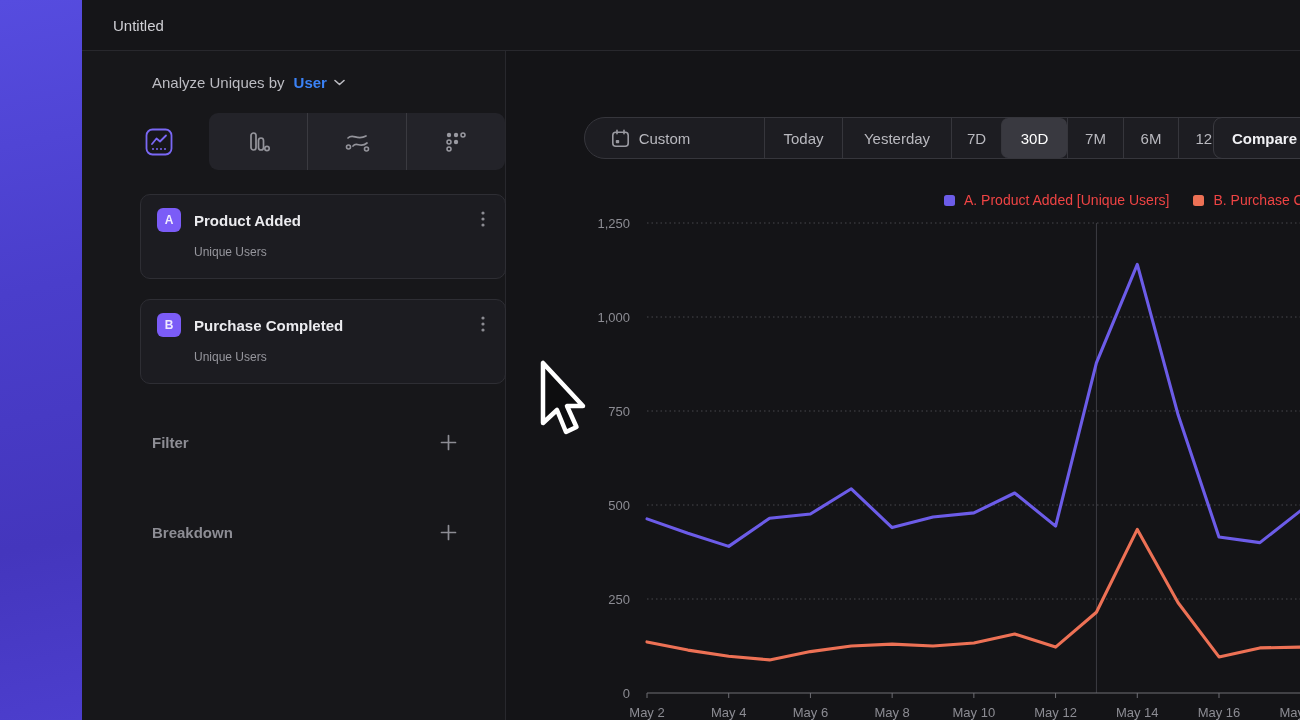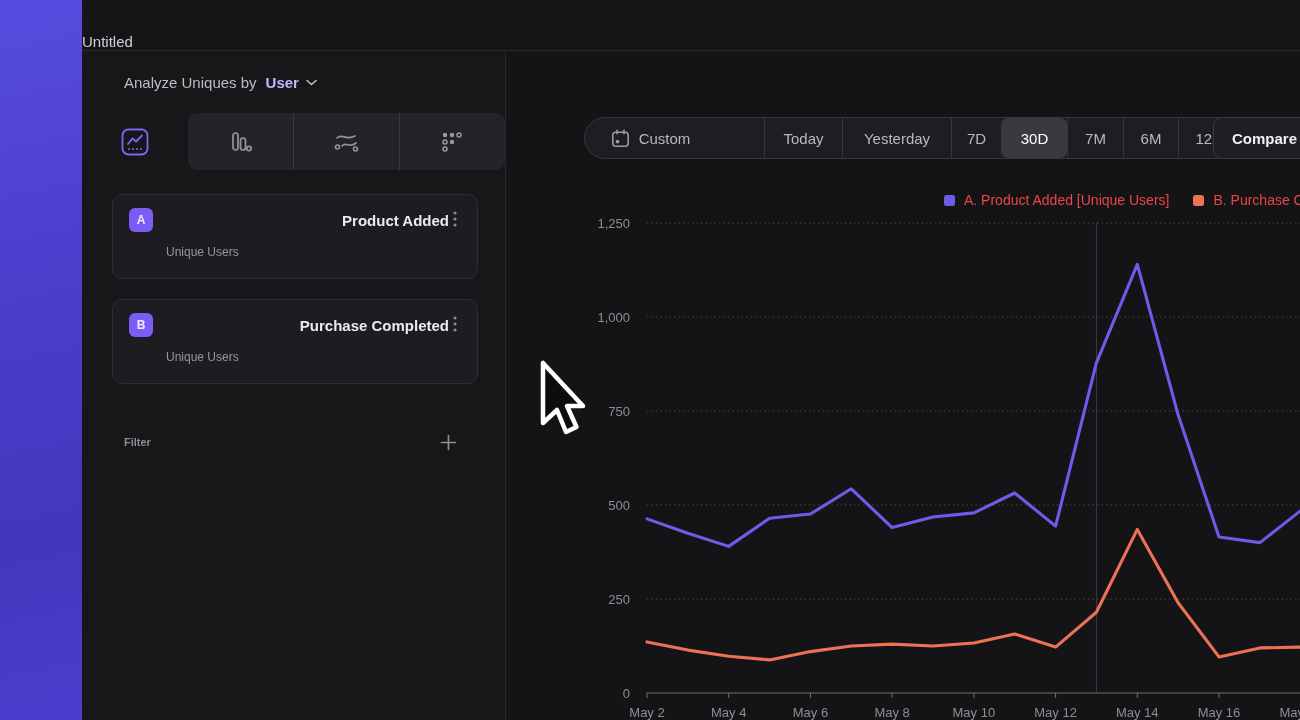--- a/index.html
+++ b/index.html
@@ -1,47 +1,47 @@
 <!DOCTYPE html>
 <html><head>
 <meta charset="utf-8">
 <style>
   html,body{margin:0;padding:0;background:#0c0c0e;}
   *{box-sizing:border-box;font-family:"Liberation Sans",sans-serif;}
   .stage{position:relative;width:1300px;height:720px;overflow:hidden;background:#141418;}
   .bg-strip{position:absolute;left:0;top:0;width:82px;height:720px;
     background:linear-gradient(168deg,#564cdf 0%,#4a3ecb 40%,#4436bd 75%,#4c3ecd 100%);}
   .app{position:absolute;left:82px;top:0;width:1218px;height:720px;background:#151518;}
-  .topbar{height:51px;display:flex;align-items:flex-end;border-bottom:1px solid #28282d;}
+  .topbar{height:51px;display:flex;align-items:center;padding-left:31px;border-bottom:1px solid #28282d;}
   .doc-title{color:#cfcfd4;font-size:15px;font-weight:500;}
   .content{display:flex;height:669px;}
   
-  .sidebar{width:424px;border-right:1px solid #28282d;background:#17171a;display:flex;flex-direction:column;}
+  .sidebar{width:424px;border-right:1px solid #28282d;background:#17171a;display:flex;flex-direction:column;padding-left:28px;}
   .analyze-row{height:62px;display:flex;align-items:center;padding:0 20px 0 42px;gap:9px;}
   .analyze-label{color:#bcbcc2;font-size:15px;}
   .analyze-dd{display:flex;align-items:center;gap:7px;background:none;border:none;cursor:pointer;padding:0;}
-  .analyze-value{color:#c4b5fd;font-size:15px;font-weight:700;}
+  .analyze-value{color:#3b82f6;font-size:15px;font-weight:700;}
   .chart-tabs{height:57px;display:flex;}
   .tab{flex:1;display:flex;align-items:center;justify-content:center;cursor:pointer;}
   .tab-group{flex:3;display:flex;background:#232329;border-radius:9px;}
   .tab-group .tab + .tab{border-left:1px solid #3a3a40;}
   .section-row{display:flex;align-items:center;justify-content:space-between;padding:0 48px 0 42px;height:24px;}
   .sec-metrics{margin-top:45px;}
   .sec-metrics .sec-title{color:#e9e9ec;font-size:16px;font-weight:700;}
-  .sec-dim .sec-title{color:#8d8d94;font-size:11px;font-weight:600;}
+  .sec-dim .sec-title{color:#8d8d94;font-size:15px;font-weight:600;}
   .sec-filter{margin-top:46px;}
   .sec-breakdown{margin-top:66px;}
   .plus-btn{background:none;border:none;padding:0;cursor:pointer;display:flex;align-items:center;}
   .metric-card{width:366px;margin:0 0 0 30px;height:85px;border:1px solid #2e2e34;background:#1c1c21;
     border-radius:10px;padding:13px 16px 0 16px;cursor:pointer;}
   .card-a{margin-top:24px;} .card-b{margin-top:20px;}
   .card-row1{display:flex;align-items:center;}
   .metric-badge{width:24px;height:24px;border-radius:6px;background:#7b5cf7;color:#efeaff;
     font-size:12px;font-weight:700;display:flex;align-items:center;justify-content:center;}
-  .metric-name{margin-left:13px;color:#ebebef;font-size:15px;font-weight:600;flex:1;text-align:right;}
+  .metric-name{margin-left:13px;color:#ebebef;font-size:15px;font-weight:600;flex:1;}
   .dots-btn{background:none;border:none;cursor:pointer;padding:2px 4px;}
   .metric-sub{margin:13px 0 0 37px;color:#96969d;font-size:12px;}
   
   .main{position:relative;flex:1;background:#141417;overflow:hidden;}
   .range-bar{position:absolute;left:78px;top:66px;height:42px;display:flex;background:#1d1d22;
     border:1px solid #36363c;border-radius:21px;overflow:hidden;}
   .seg{display:flex;align-items:center;justify-content:center;gap:9px;color:#b9b9bf;font-size:15px;
     cursor:pointer;border-left:1px solid #36363c;}
   .seg:first-child{border-left:none;}
   .seg-custom{width:131px;} .seg-today{width:78px;margin-left:48px;} .seg-yest{width:109px;} .seg-7d{width:50px;justify-content:center;}
@@ -177,20 +177,30 @@
           <span class="sec-title">Filter</span>
           <button class="plus-btn">
             <span class="icon">
               <svg width="17" height="17" viewBox="0 0 17 17">
                   <path d="M8.5 1.5v14M1.5 8.5h14" stroke="#8d8d94" stroke-width="1.7" stroke-linecap="round"></path>
                 </svg>
             </span>
           </button>
         </div>
 
+        <div class="section-row sec-dim sec-breakdown">
+          <span class="sec-title">Breakdown</span>
+          <button class="plus-btn">
+            <span class="icon">
+              <svg width="17" height="17" viewBox="0 0 17 17">
+                  <path d="M8.5 1.5v14M1.5 8.5h14" stroke="#8d8d94" stroke-width="1.7" stroke-linecap="round"></path>
+                </svg>
+            </span>
+          </button>
+        </div>
       </aside>
 
       <main class="main">
         <svg id="chart-svg" width="794" height="669" viewBox="0 0 794 669">
             <text x="124" y="646.5" fill="#8c8c93" font-size="13" text-anchor="end" font-family="Liberation Sans, sans-serif">0</text>
             <line x1="141" x2="794" y1="548" y2="548" stroke="#47474d" stroke-width="1" stroke-dasharray="1.5 3"></line>
             <text x="124" y="552.5" fill="#8c8c93" font-size="13" text-anchor="end" font-family="Liberation Sans, sans-serif">250</text>
             <line x1="141" x2="794" y1="454" y2="454" stroke="#47474d" stroke-width="1" stroke-dasharray="1.5 3"></line>
             <text x="124" y="458.5" fill="#8c8c93" font-size="13" text-anchor="end" font-family="Liberation Sans, sans-serif">500</text>
             <line x1="141" x2="794" y1="360" y2="360" stroke="#47474d" stroke-width="1" stroke-dasharray="1.5 3"></line>

